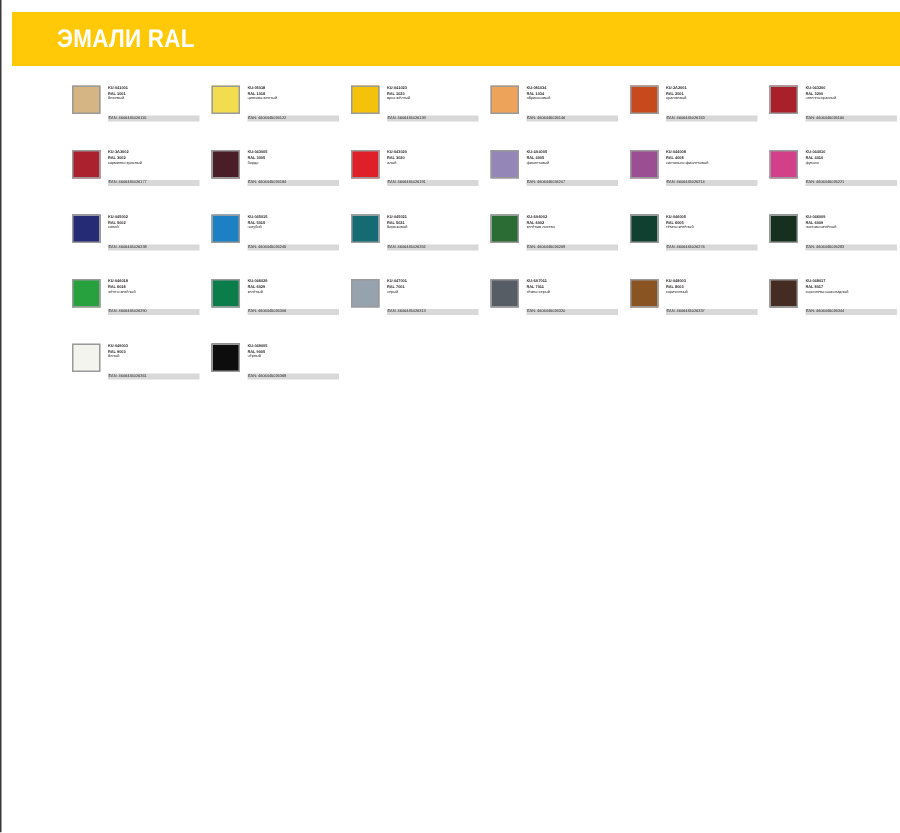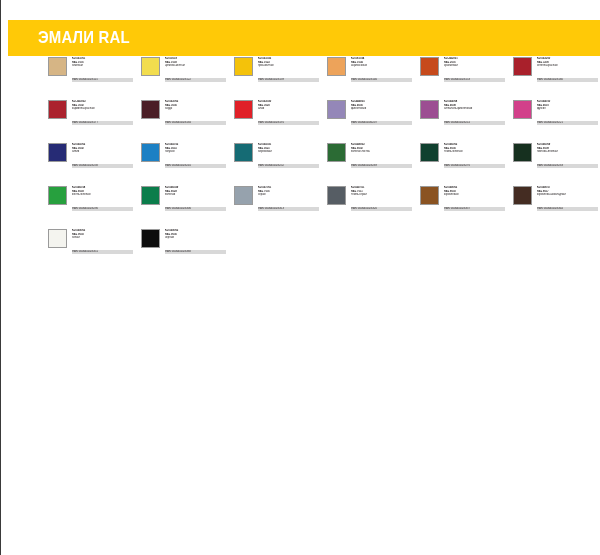--- a/index.html
+++ b/index.html
@@ -28,21 +28,20 @@
   }
 
   
   #banner {
     position: absolute;
     left: 8px;
     top: 8px;
     width: 592px;
     height: 36px;
     background: #ffc907;
-    margin-top: 12px;
   }
   #banner-title {
     position: absolute;
     left: 30px;
     top: 7px;
     color: #ffffff;
     font-family: "Liberation Sans Narrow", "Liberation Sans", sans-serif;
     font-size: 17px;
     font-weight: bold;
     letter-spacing: 0.2px;

